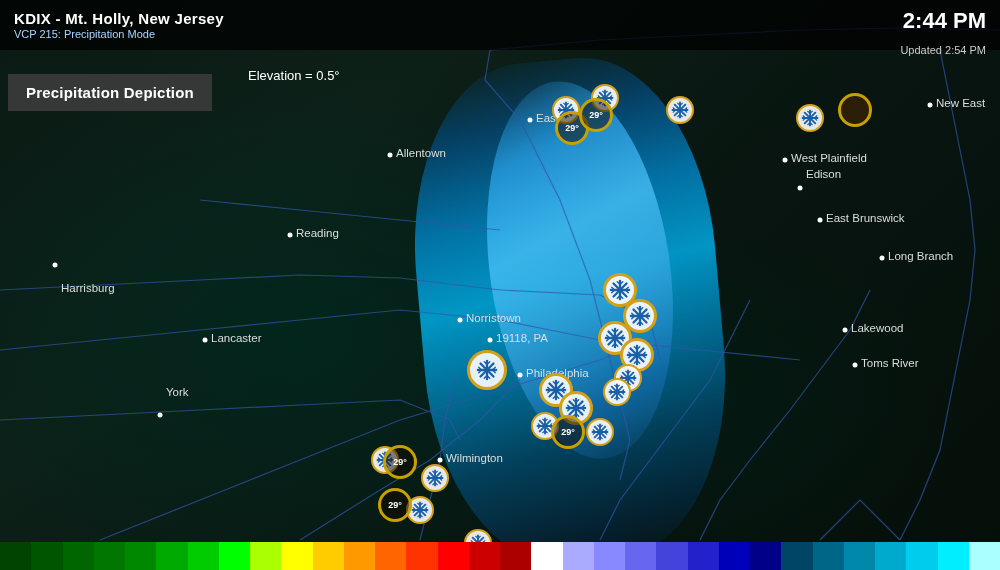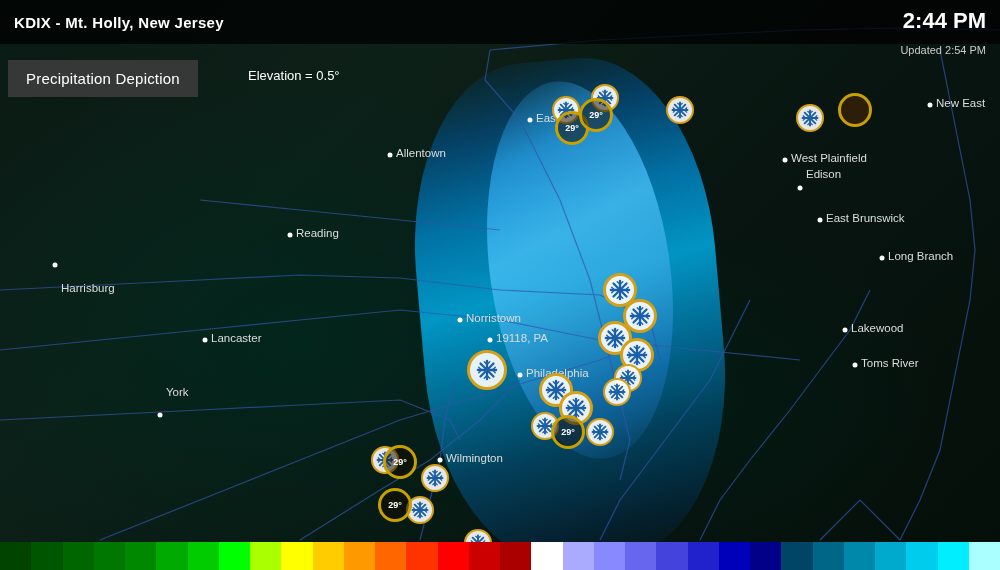--- a/index.html
+++ b/index.html
@@ -70,21 +70,21 @@
       position: absolute;
       top: 0; left: 0;
       width: 100%; height: 100%;
       pointer-events: none;
     }
 
     
     #top-bar {
       position: absolute;
       top: 0; left: 0; right: 0;
-      height: 44px;
+      height: 50px;
       background: rgba(0,0,0,0.75);
       padding: 6px 14px;
       display: flex;
       flex-direction: column;
       justify-content: center;
     }
 
     #station-title {
       font-size: 15px;
       font-weight: 700;
@@ -114,27 +114,27 @@
 
     #updated-time {
       font-size: 11px;
       color: #ccc;
       margin-top: 10px;
     }
 
     
     #precip-button {
       position: absolute;
-      top: 60px;
+      top: 74px;
       left: 8px;
       background: rgba(60,60,60,0.88);
       border: none;
       color: #fff;
       font-size: 15px;
-      font-weight: 400;
+      font-weight: 700;
       padding: 10px 18px;
       cursor: pointer;
       letter-spacing: 0.2px;
     }
 
     
     #elevation-label {
       position: absolute;
       top: 68px;
       left: 248px;
@@ -256,20 +256,21 @@
     <g stroke="#2244660" stroke-width="0.6" fill="none" opacity="0.4">
       <path d="M 0,200 L 200,195 L 400,190 L 500,200"></path>
       <path d="M 150,100 L 160,200 L 170,300 L 160,400"></path>
       <path d="M 350,100 L 360,200 L 370,300 L 360,400 L 350,500"></path>
     </g>
   </svg>
 </div>
 
 <div id="top-bar">
   <div id="station-title">KDIX - Mt. Holly, New Jersey</div>
+  <div id="vcp-label">VCP 215: Precipitation Mode</div>
 </div>
 
 <div id="time-display">
   <div id="current-time">2:44 PM</div>
   <div id="updated-time">Updated 2:54 PM</div>
 </div>
 
 <button id="precip-button">Precipitation Depiction</button>
 
 <div id="elevation-label">Elevation = 0.5°</div>

